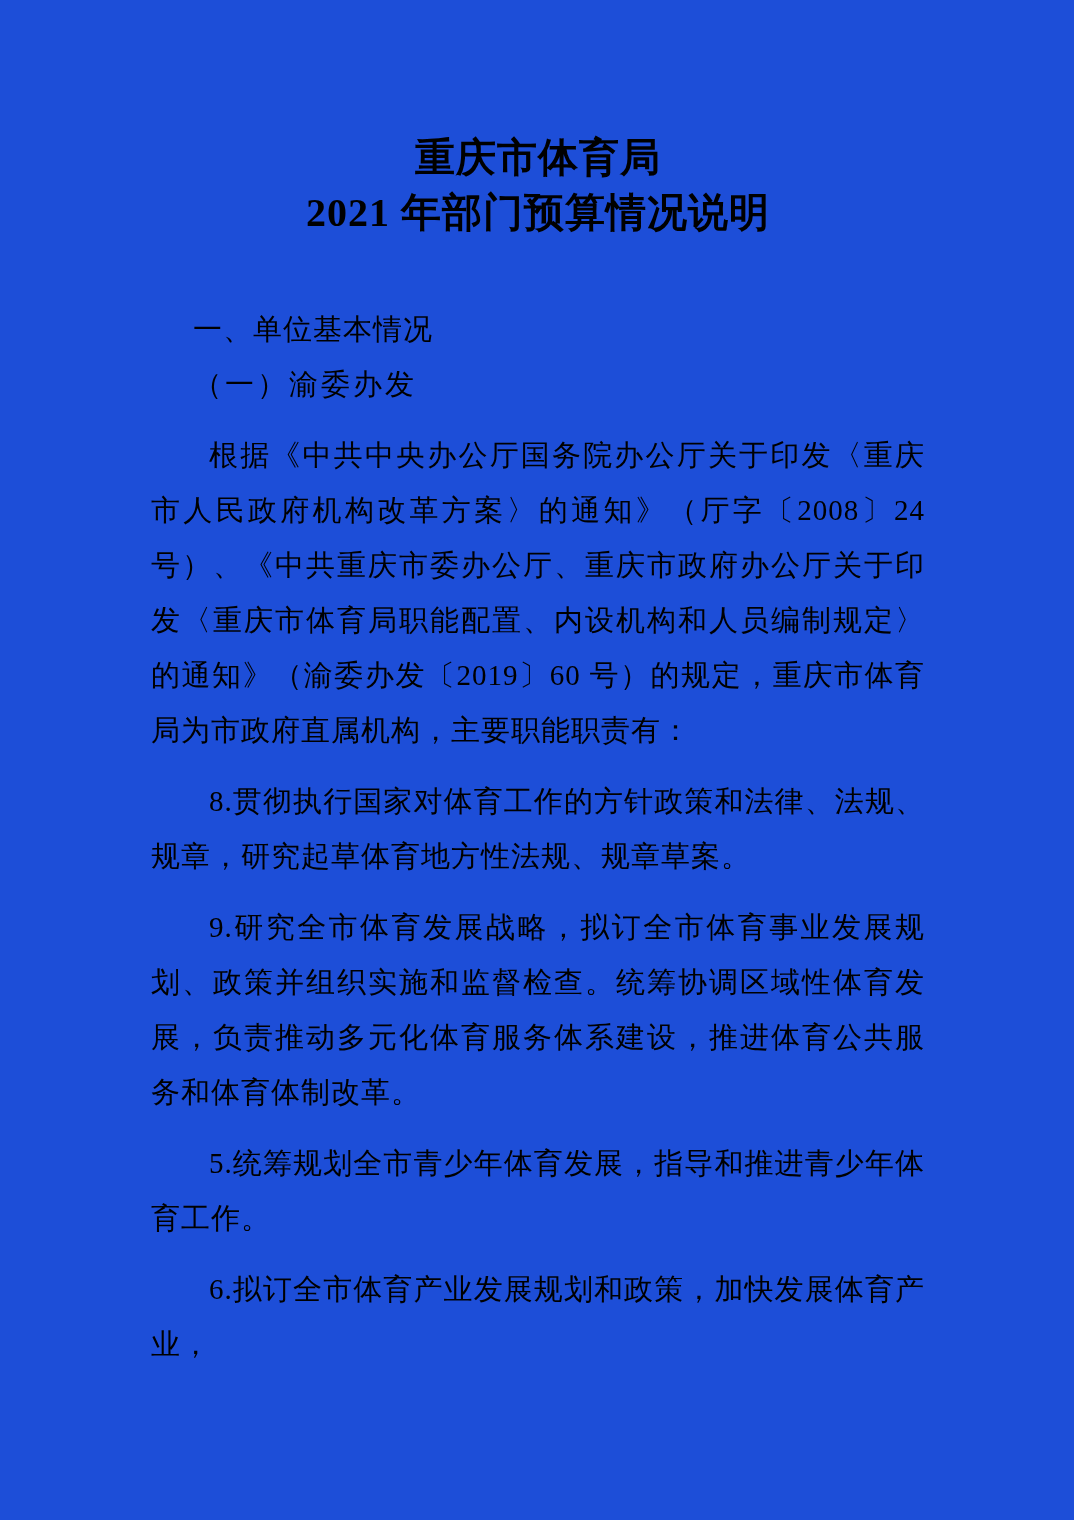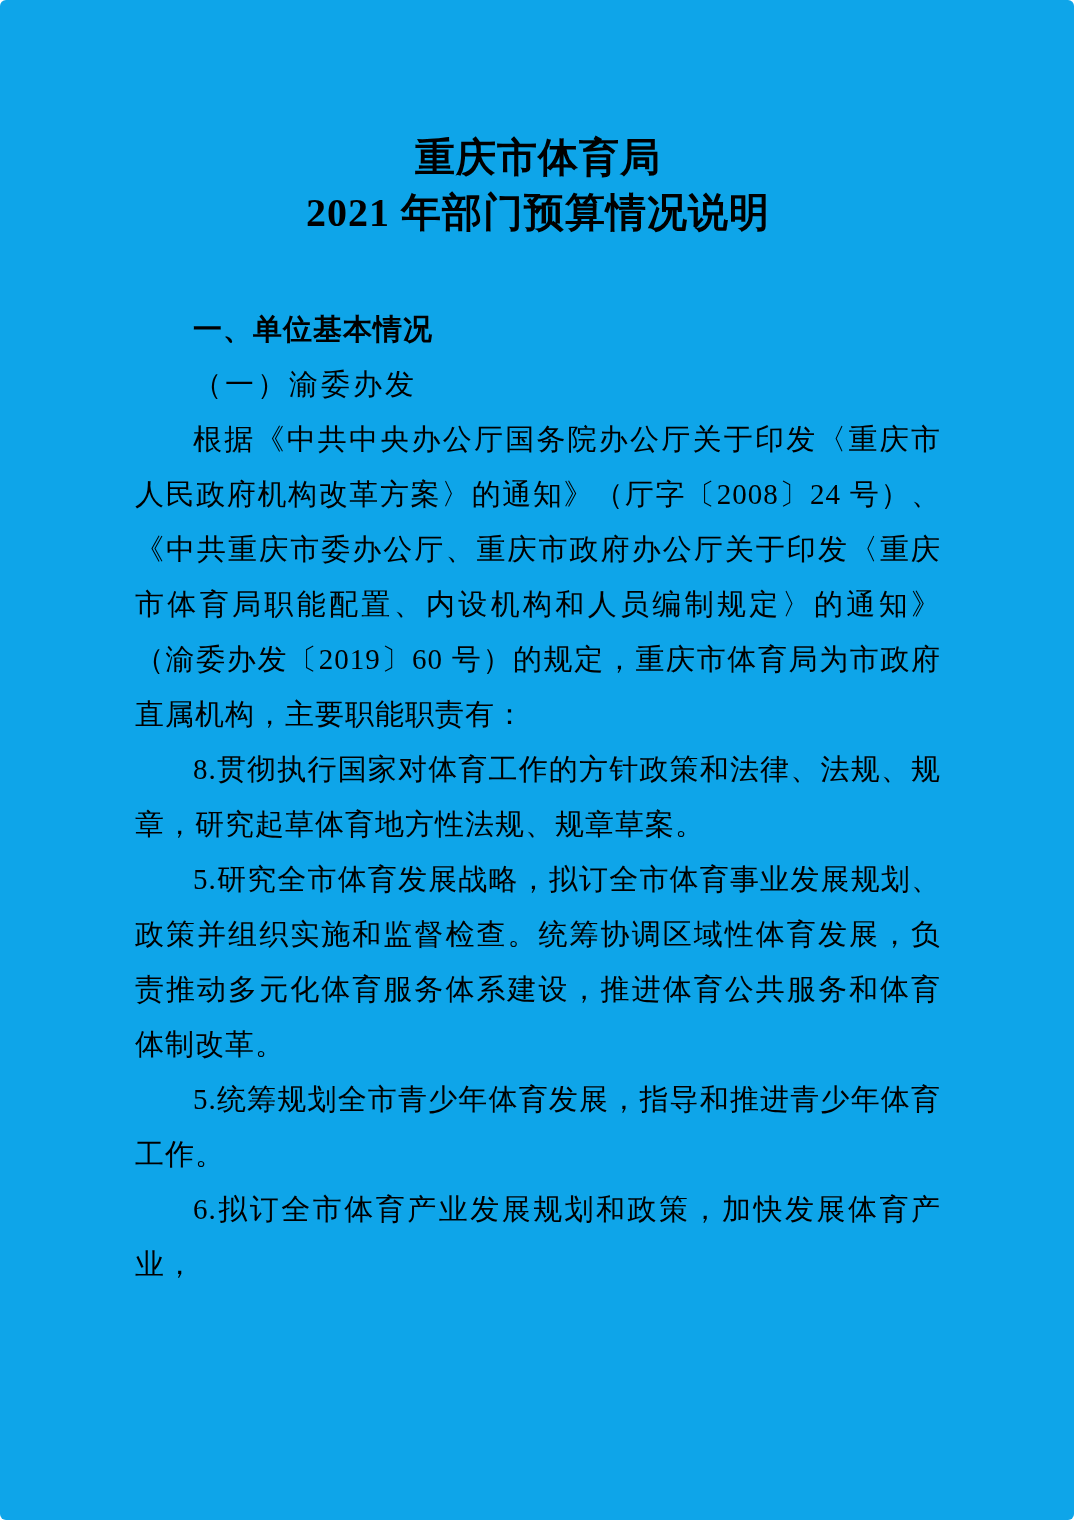--- a/index.html
+++ b/index.html
@@ -4,55 +4,54 @@
 <style>
   html, body {
     margin: 0;
     padding: 0;
     background: #ffffff;
   }
   .page {
     position: relative;
     width: 1074px;
     height: 1520px;
-    background: #0ea5e9;
+    background: #1d4ed8;
     color: #000000;
     overflow: hidden;
     box-sizing: border-box;
     padding: 130px 133px 0 135px;
     font-family: "Liberation Serif", "DejaVu Serif", serif;
-    border-radius: 6px;
   }
   .title-block {
     text-align: center;
     font-weight: bold;
     font-size: 40px;
     line-height: 55px;
     letter-spacing: 1px;
     font-family: "Liberation Serif", "DejaVu Serif", serif;
   }
   .section-heading {
     margin-top: 62px;
     font-family: "Liberation Sans", "DejaVu Sans", sans-serif;
-    font-weight: bold;
+    font-weight: normal;
     font-size: 29px;
     line-height: 55px;
     text-indent: 2em;
     letter-spacing: 1px;
   }
   .subsection-heading {
     font-size: 29px;
     line-height: 55px;
     text-indent: 2em;
     letter-spacing: 3px;
     font-weight: normal;
     margin: 0;
   }
   .body-text p {
-    margin: 0;
+    margin: 16px;
     font-size: 29px;
     line-height: 55px;
     text-align: justify;
     text-indent: 2em;
     letter-spacing: 1px;
     font-weight: normal;
   }
 </style>
 </head>
 <body>
@@ -64,18 +63,18 @@
     <div>2021 年部门预算情况说明</div>
   </div>
 
   <div class="section-heading">一、单位基本情况</div>
 
   <div class="subsection-heading">（一）渝委办发</div>
 
   <div class="body-text">
     <p>根据《中共中央办公厅国务院办公厅关于印发〈重庆市人民政府机构改革方案〉的通知》（厅字〔2008〕24 号）、《中共重庆市委办公厅、重庆市政府办公厅关于印发〈重庆市体育局职能配置、内设机构和人员编制规定〉的通知》（渝委办发〔2019〕60 号）的规定，重庆市体育局为市政府直属机构，主要职能职责有：</p>
     <p>8.贯彻执行国家对体育工作的方针政策和法律、法规、规章，研究起草体育地方性法规、规章草案。</p>
-    <p>5.研究全市体育发展战略，拟订全市体育事业发展规划、政策并组织实施和监督检查。统筹协调区域性体育发展，负责推动多元化体育服务体系建设，推进体育公共服务和体育体制改革。</p>
+    <p>9.研究全市体育发展战略，拟订全市体育事业发展规划、政策并组织实施和监督检查。统筹协调区域性体育发展，负责推动多元化体育服务体系建设，推进体育公共服务和体育体制改革。</p>
     <p>5.统筹规划全市青少年体育发展，指导和推进青少年体育工作。</p>
     <p>6.拟订全市体育产业发展规划和政策，加快发展体育产业，</p>
   </div>
 
 </div>
 
 </body></html>

